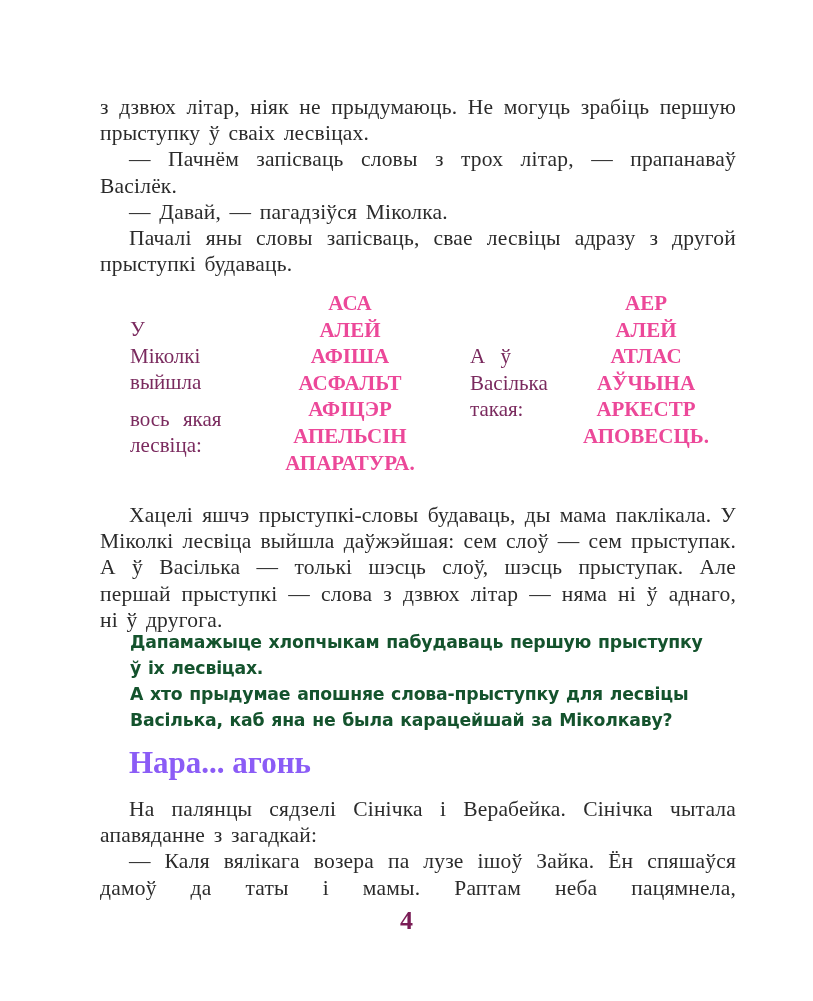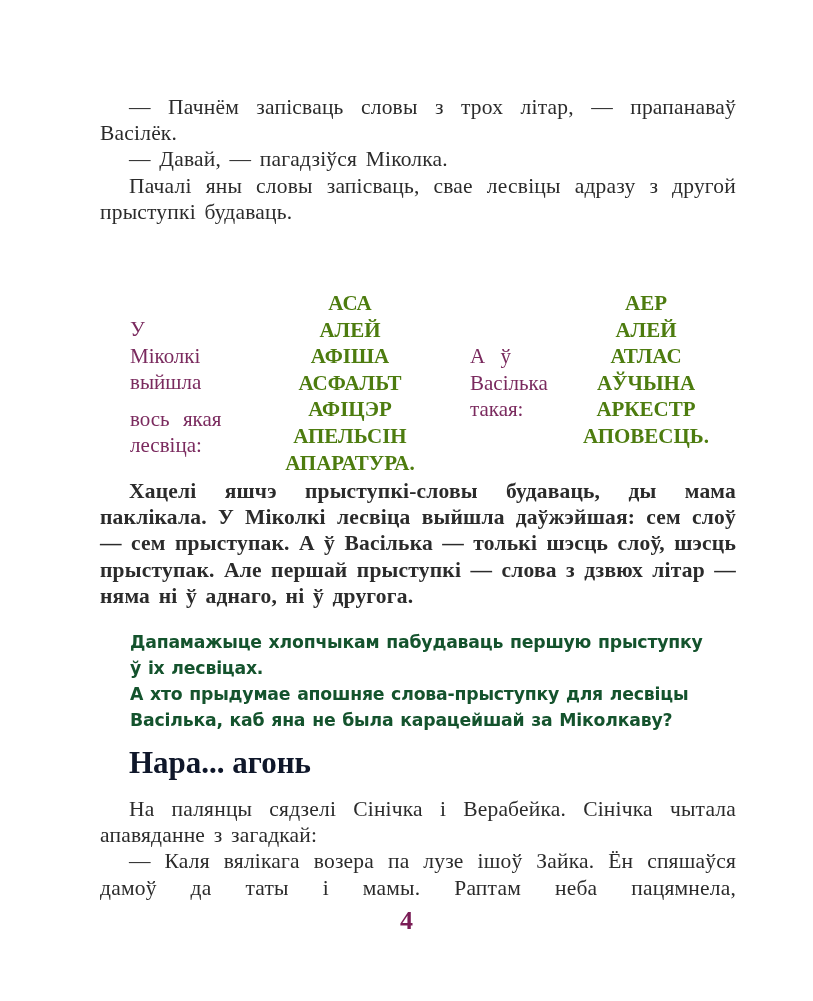--- a/index.html
+++ b/index.html
@@ -14,47 +14,48 @@
   }
   .p.indent { text-indent: 29px; }
   .p.last { text-align-last: left; }
 
   .ladder { position: absolute; left: 0; top: 196px; width: 636px; height: 182px; }
   .lab {
     position: absolute; color: #7a2a5e; font-size: 21px; line-height: 26.5px;
     font-family: "Liberation Serif", serif;
   }
   .words {
-    position: absolute; color: #4d7c0f; font-weight: bold; font-size: 21px; line-height: 26.6px;
+    position: absolute; color: #ec4899; font-weight: bold; font-size: 21px; line-height: 26.6px;
     font-family: "Liberation Serif", serif; text-align: center;
   }
   .words div { white-space: nowrap; }
 
   .questions {
     position: absolute; left: 30px; top: 535px; width: 610px;
     font-family: "DejaVu Sans", "Liberation Sans", sans-serif; font-weight: bold;
     color: #14532d; font-size: 17.3px; line-height: 26px; letter-spacing: -0.2px;
   }
   .questions div { white-space: nowrap; word-spacing: 1px; }
 
   .title {
     position: absolute; left: 29px; top: 651px;
-    font-family: "Liberation Serif", serif; font-weight: bold; color: #0f172a;
+    font-family: "Liberation Serif", serif; font-weight: bold; color: #8b5cf6;
     font-size: 31px; line-height: 36px;
   }
   .story { position: absolute; left: 0; top: 694px; width: 636px; margin-top: 8px; }
   .pagenum {
     position: absolute; left: 0; width: 813px; top: 906px; text-align: center;
     font-family: "Liberation Serif", serif; font-weight: bold; color: #7a1d56; font-size: 26px;
   }
 </style>
 </head>
 <body>
 
 <div class="page">
+  <p class="p last">з дзвюх літар, ніяк не прыдумаюць. Не могуць зрабіць першую прыступку ў сваіх лесвіцах.</p>
   <p class="p indent last">— Пачнём запісваць словы з трох літар, — прапанаваў Васілёк.</p>
   <p class="p indent last">— Давай, — пагадзіўся Міколка.</p>
   <p class="p indent last">Пачалі яны словы запісваць, свае лесвіцы адразу з другой прыступкі будаваць.</p>
 
   <div class="ladder">
     <div class="lab" style="left:30px; top:26px;">
       <div>У</div>
       <div>Міколкі</div>
       <div>выйшла</div>
       <div style="word-spacing:8px;margin-top:10px;">вось якая</div>
@@ -78,21 +79,21 @@
     <div class="words" style="left:466px; top:0; width:160px;">
       <div>АЕР</div>
       <div>АЛЕЙ</div>
       <div>АТЛАС</div>
       <div>АЎЧЫНА</div>
       <div>АРКЕСТР</div>
       <div>АПОВЕСЦЬ.</div>
     </div>
   </div>
 
-  <p class="p indent last" style="position:absolute; top:384px; left:0; width:636px;font-weight:bold;">Хацелі яшчэ прыступкі-словы будаваць, ды мама паклікала. У Міколкі лесвіца выйшла даўжэйшая: сем слоў — сем прыступак. А ў Васілька — толькі шэсць слоў, шэсць прыступак. Але першай прыступкі — слова з дзвюх літар — няма ні ў аднаго, ні ў другога.</p>
+  <p class="p indent last" style="position:absolute; top:408px; left:0; width:636px;">Хацелі яшчэ прыступкі-словы будаваць, ды мама паклікала. У Міколкі лесвіца выйшла даўжэйшая: сем слоў — сем прыступак. А ў Васілька — толькі шэсць слоў, шэсць прыступак. Але першай прыступкі — слова з дзвюх літар — няма ні ў аднаго, ні ў другога.</p>
 
   <div class="questions">
     <div>Дапамажыце хлопчыкам пабудаваць першую прыступку</div>
     <div>ў іх лесвіцах.</div>
     <div>А хто прыдумае апошняе слова-прыступку для лесвіцы</div>
     <div>Васілька, каб яна не была карацейшай за Міколкаву?</div>
   </div>
 
   <div class="title">Нара... агонь</div>
 

